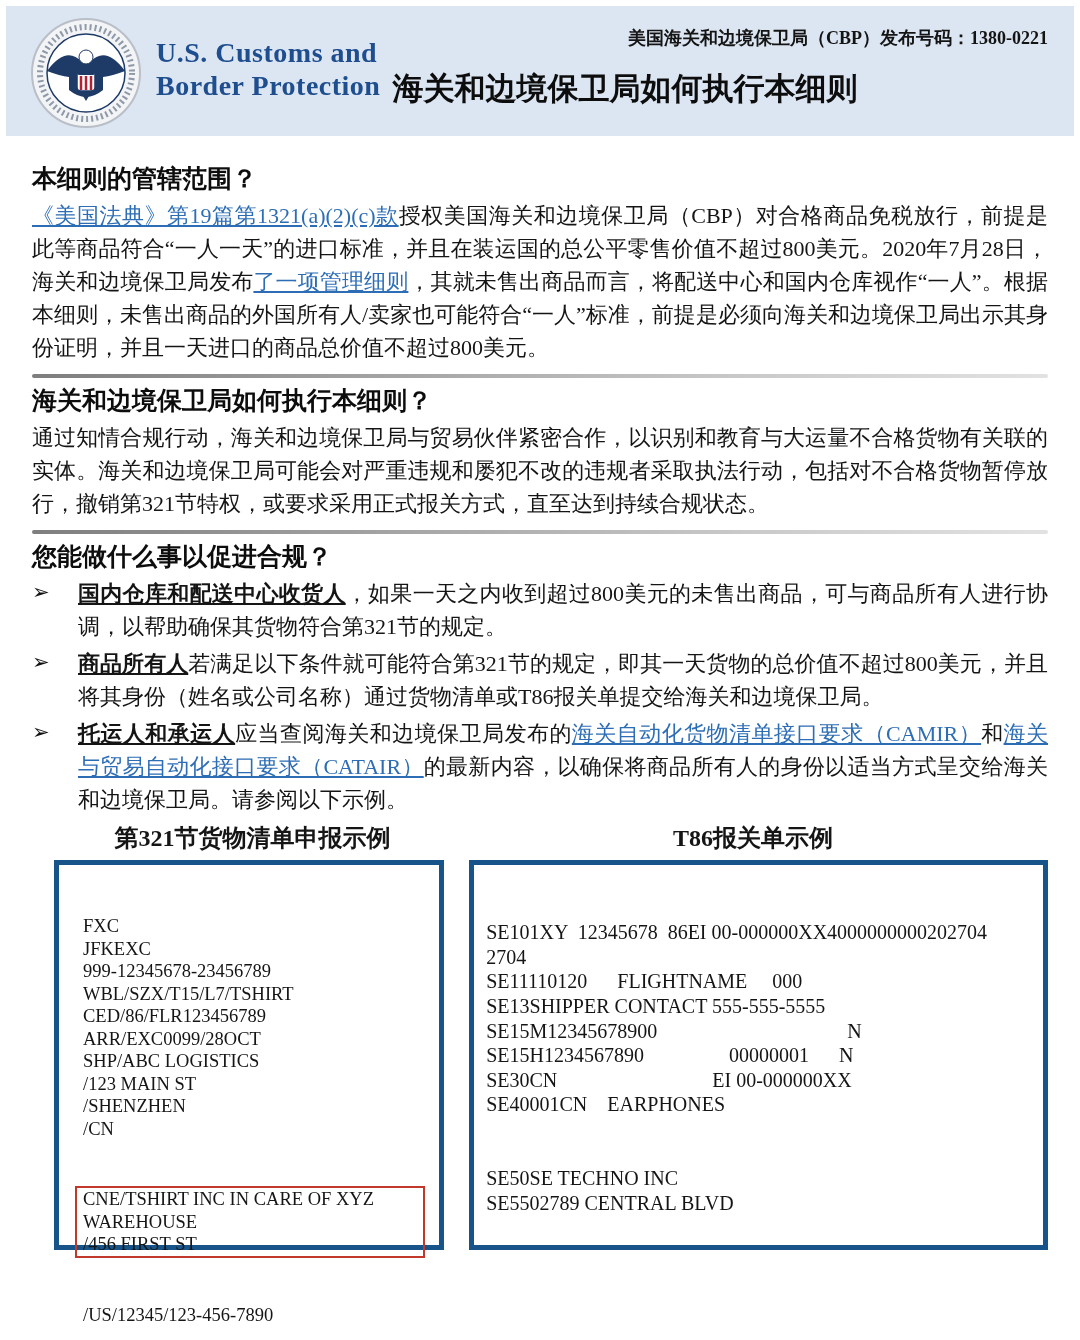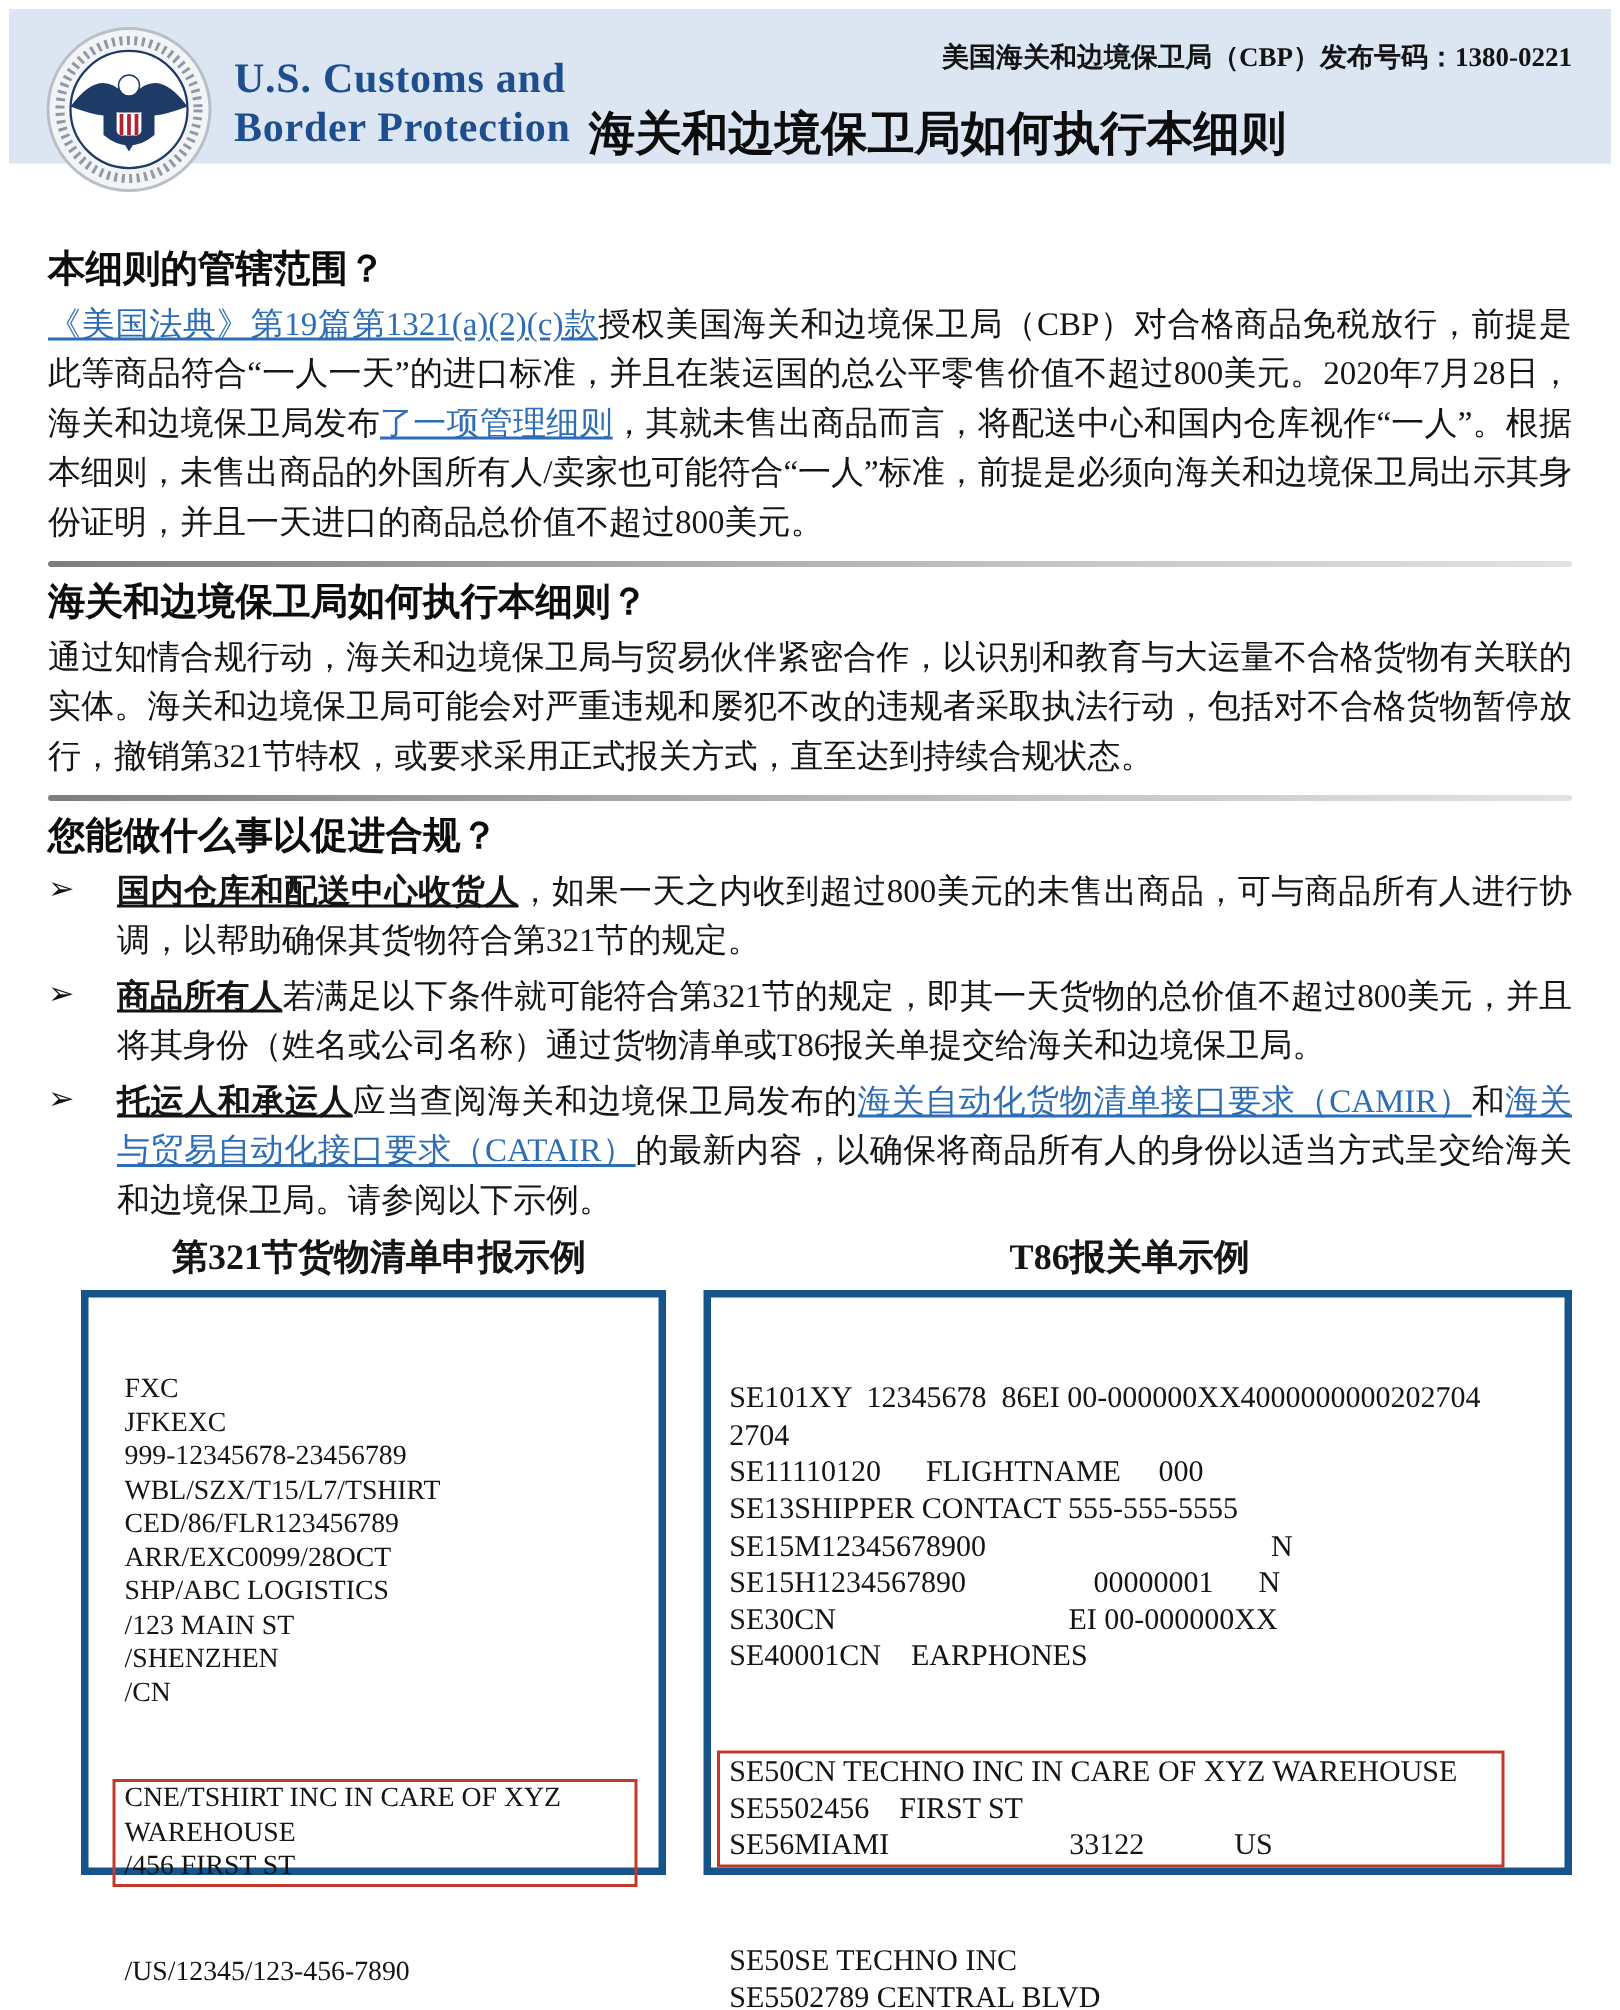--- a/index.html
+++ b/index.html
@@ -3,21 +3,21 @@
 <meta charset="utf-8">
 <style>
   html,body{margin:0;padding:0;}
   body{
     width:1080px;height:1340px;background:#ffffff;position:relative;
     font-family:"Liberation Serif","DejaVu Serif",serif;color:#151515;
     overflow:hidden;
   }
   
   .header{
-    position:absolute;left:6px;top:6px;width:1068px;height:103px;
+    position:absolute;left:6px;top:6px;width:1068px;height:130px;
     background:#dce6f2;
   }
   .seal{position:absolute;left:24px;top:11px;width:112px;height:112px;}
   .logo-text{
     position:absolute;left:150px;top:30px;color:#1f4e8f;font-weight:bold;
     font-size:28px;line-height:33px;letter-spacing:0.5px;
   }
   .pub-line{
     position:absolute;right:26px;top:20px;font-size:18px;font-weight:bold;
     color:#141414;
@@ -120,19 +120,18 @@
     <div class="xbox box-l">
       <div class="box-inner-l">
         <div><div class="mline">FXC</div><div class="mline">JFKEXC</div><div class="mline">999-12345678-23456789</div><div class="mline">WBL/SZX/T15/L7/TSHIRT</div><div class="mline">CED/86/FLR123456789</div><div class="mline">ARR/EXC0099/28OCT</div><div class="mline">SHP/ABC LOGISTICS</div><div class="mline">/123 MAIN ST</div><div class="mline">/SHENZHEN</div><div class="mline">/CN</div></div>
         <div class="hl"><div class="mline">CNE/TSHIRT INC IN CARE OF XYZ</div><div class="mline">WAREHOUSE</div><div class="mline">/456 FIRST ST</div></div>
         <div><div class="mline">/US/12345/123-456-7890</div></div>
       </div>
     </div>
     <div class="xbox box-r">
       <div class="box-inner-r">
         <div><div class="tline">SE101XY  12345678  86EI 00-000000XX4000000000202704</div><div class="tline">2704</div><div class="tline">SE11110120      FLIGHTNAME     000</div><div class="tline">SE13SHIPPER CONTACT 555-555-5555</div><div class="tline">SE15M12345678900                                      N</div><div class="tline">SE15H1234567890                 00000001      N</div><div class="tline">SE30CN                               EI 00-000000XX</div><div class="tline">SE40001CN    EARPHONES</div></div>
-        <div class="hl"><div class="tline">SE50CN TECHNO INC IN CARE OF XYZ WAREHOUSE</div><div class="tline">SE5502456    FIRST ST</div><div class="tline">SE56MIAMI                        33122            US</div></div>
         <div><div class="tline">SE50SE TECHNO INC</div><div class="tline">SE5502789 CENTRAL BLVD</div></div>
       </div>
     </div>
   </div>
 
 </div>
 
 </body></html>

